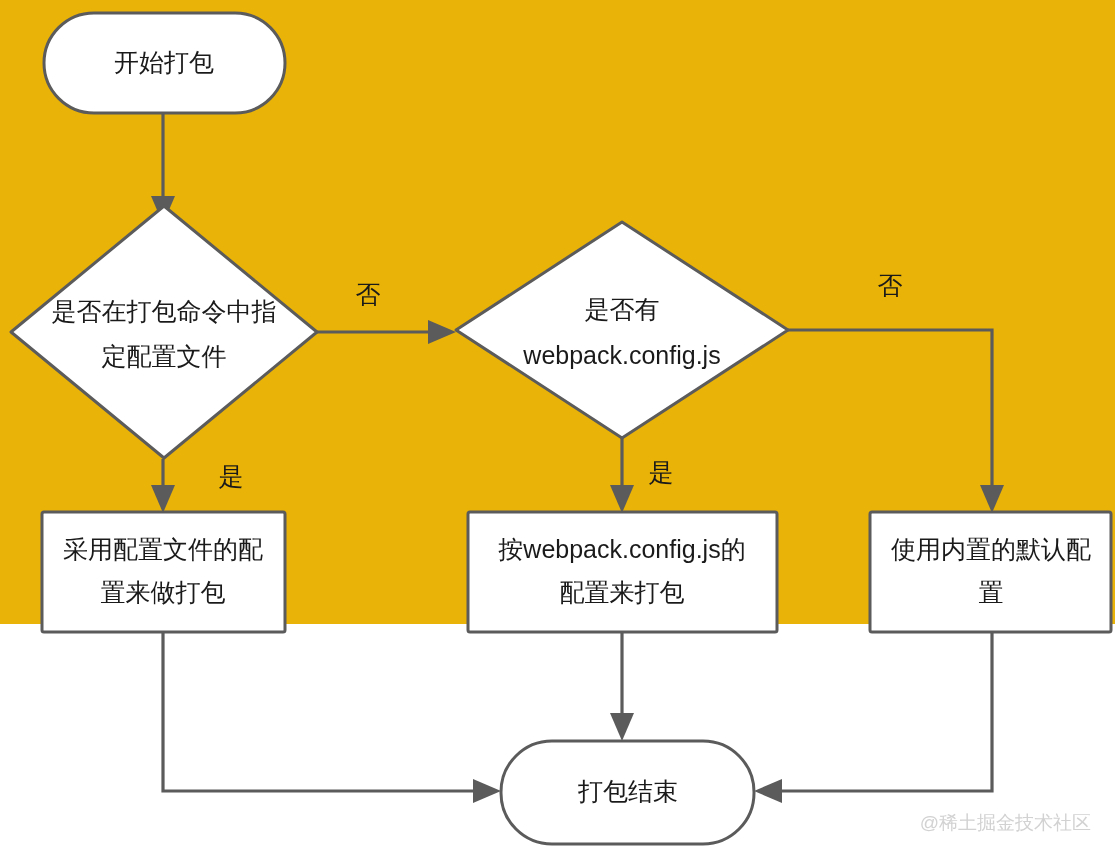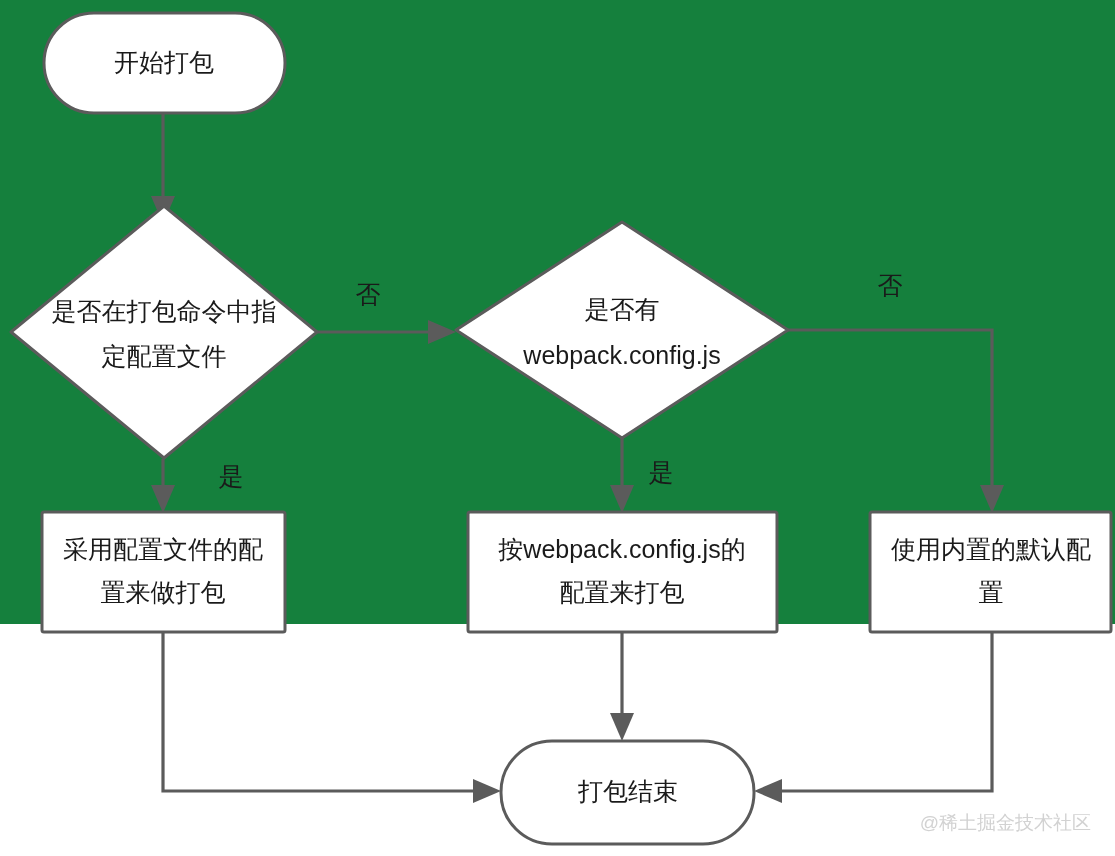--- a/index.html
+++ b/index.html
@@ -10,21 +10,21 @@
   body {
     width: 1115px;
     height: 856px;
     font-family: "Liberation Sans", "DejaVu Sans", sans-serif;
     overflow: hidden;
   }
   #flow-root {
     position: relative;
     width: 1115px;
     height: 624px;
-    background: #15803d;
+    background: #eab308;
   }
   svg#flowchart {
     display: block;
     width: 1115px;
     height: 856px;
   }
   .node-shape {
     fill: #ffffff;
     stroke: #5b5b5b;
     stroke-width: 3;

